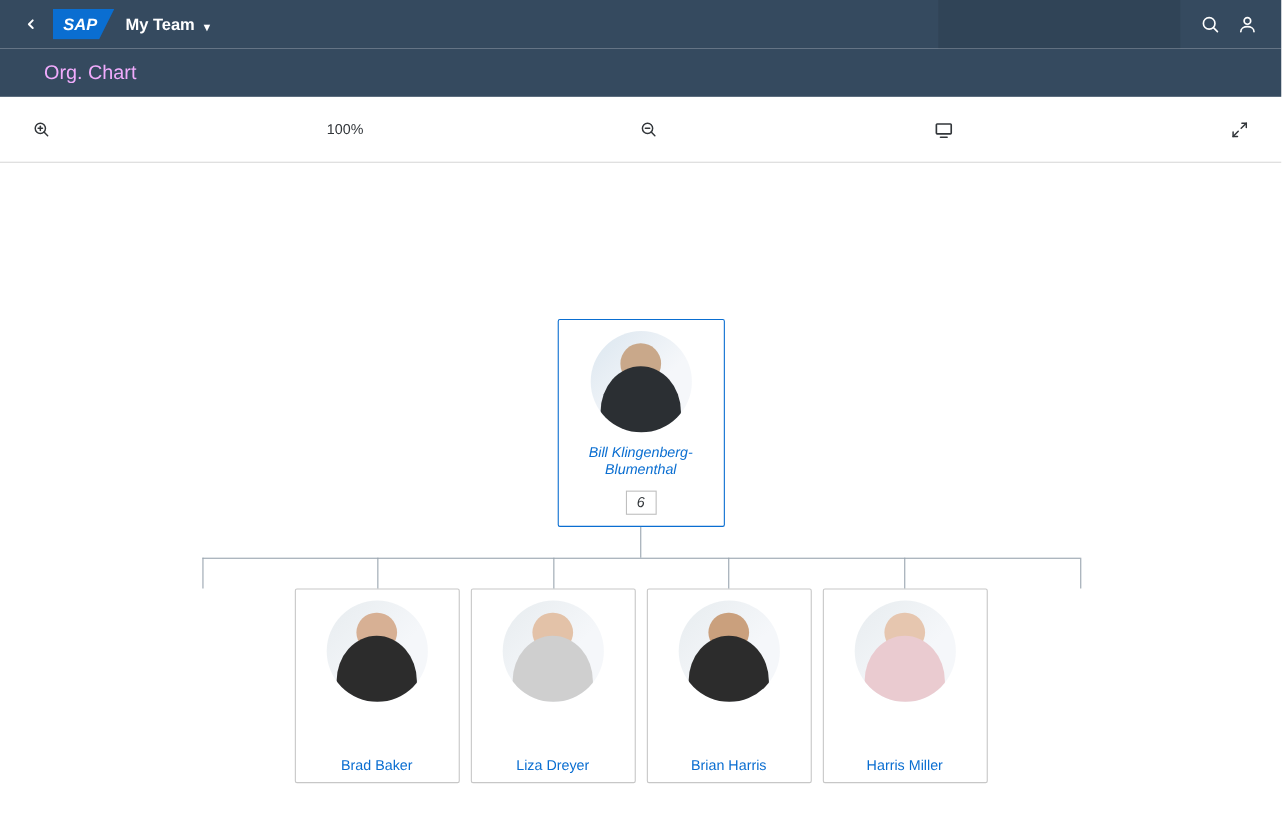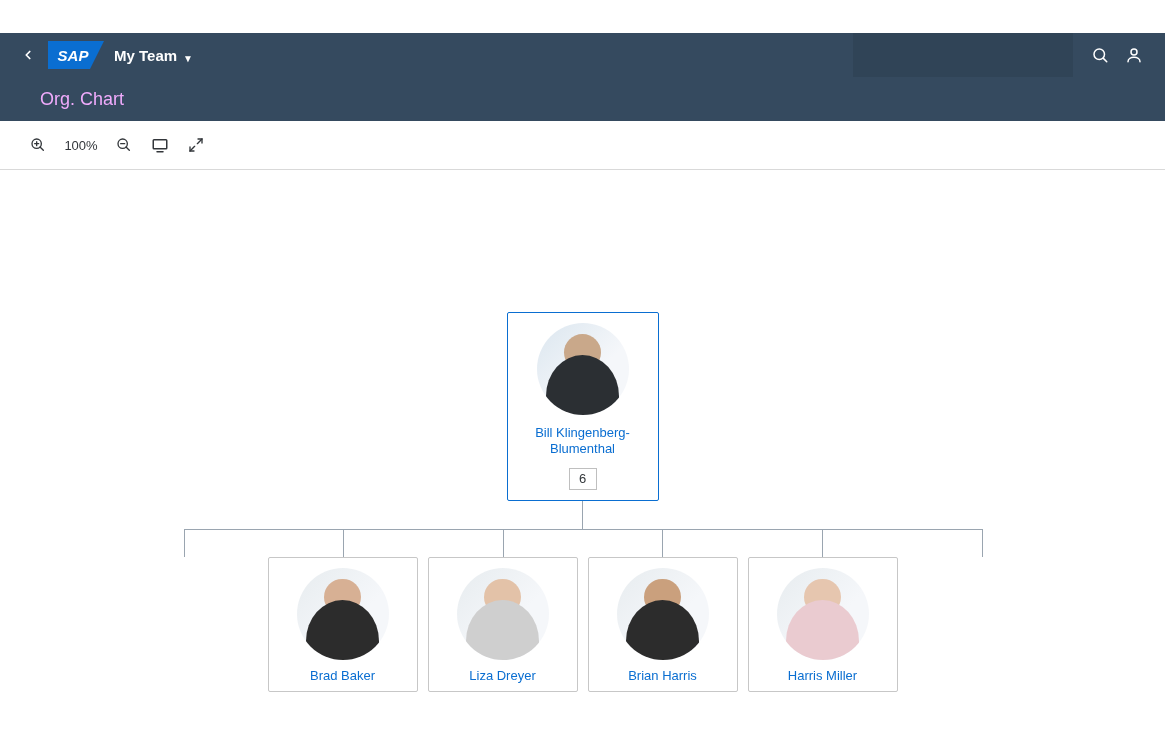--- a/index.html
+++ b/index.html
@@ -14,21 +14,20 @@
 
     
     .shell-bar {
       background: #354a5f;
       height: 44px;
       display: flex;
       align-items: center;
       padding: 0 14px;
       color: #fff;
       position: relative;
-      margin-top: 33px;
     }
     .shell-back {
       width: 28px; height: 28px;
       display: flex; align-items: center; justify-content: center;
       cursor: pointer;
     }
     .sap-logo {
       width: 56px; height: 28px;
       background: #0a6ed1;
       margin: 0 10px 0 6px;
@@ -65,25 +64,25 @@
       height: 44px;
       color: #f0abfc;
       display: flex; align-items: center;
       padding: 0 40px;
       font-size: 18px;
       border-top: 1px solid rgba(255,255,255,0.0);
     }
 
     
     .toolbar {
-      height: 49px;
+      height: 60px;
       border-bottom: 1px solid #d9d9d9;
       display: flex;
       align-items: center;
-      justify-content: flex-start;
+      justify-content: space-between;
       padding: 0 28px;
       gap: 16px;
     }
     .tool-btn {
       width: 20px; height: 20px;
       display: flex; align-items: center; justify-content: center;
       cursor: pointer;
       color: #32363a;
     }
     .zoom-label { font-size: 13px; color: #32363a; min-width: 34px; text-align: center;}
@@ -105,21 +104,21 @@
       align-items: center;
     }
 
     
     .manager-card {
       width: 152px;
       border: 1px solid #0a6ed1;
       border-radius: 2px;
       background: #fff;
       padding: 10px 6px 10px;
-      display: flex; flex-direction: column; align-items: center;
+      display: flex; flex-direction: column; align-items: center; font-style: italic;
     }
     .avatar-lg {
       width: 92px; height: 92px; border-radius: 50%;
       background: linear-gradient(135deg, #dbe6ef 0%, #f5f7fa 60%);
       position: relative; overflow: hidden;
       display:flex; align-items:flex-end; justify-content:center;
     }
     .avatar-lg .silhouette, .avatar-sm .silhouette {
       width: 80%; height: 75%;
       background: #6f7b86;
@@ -165,20 +164,21 @@
       gap: 10px;
     }
     .child-card {
       width: 150px;
       border: 1px solid #c7c7c7;
       border-radius: 2px;
       background: #fff;
       padding: 10px 4px 8px;
       display: flex; flex-direction: column; align-items: center;
       cursor: pointer;
+      gap: 42px;
     }
     .avatar-sm {
       width: 92px; height: 92px; border-radius: 50%;
       background: linear-gradient(135deg, #e7ecef 0%, #f5f7fa 60%);
       position: relative; overflow:hidden;
       display:flex; align-items:flex-end; justify-content:center;
     }
     .child-name {
       color: #0a6ed1; font-size: 13px; text-align: center;
       margin-top: 8px;

